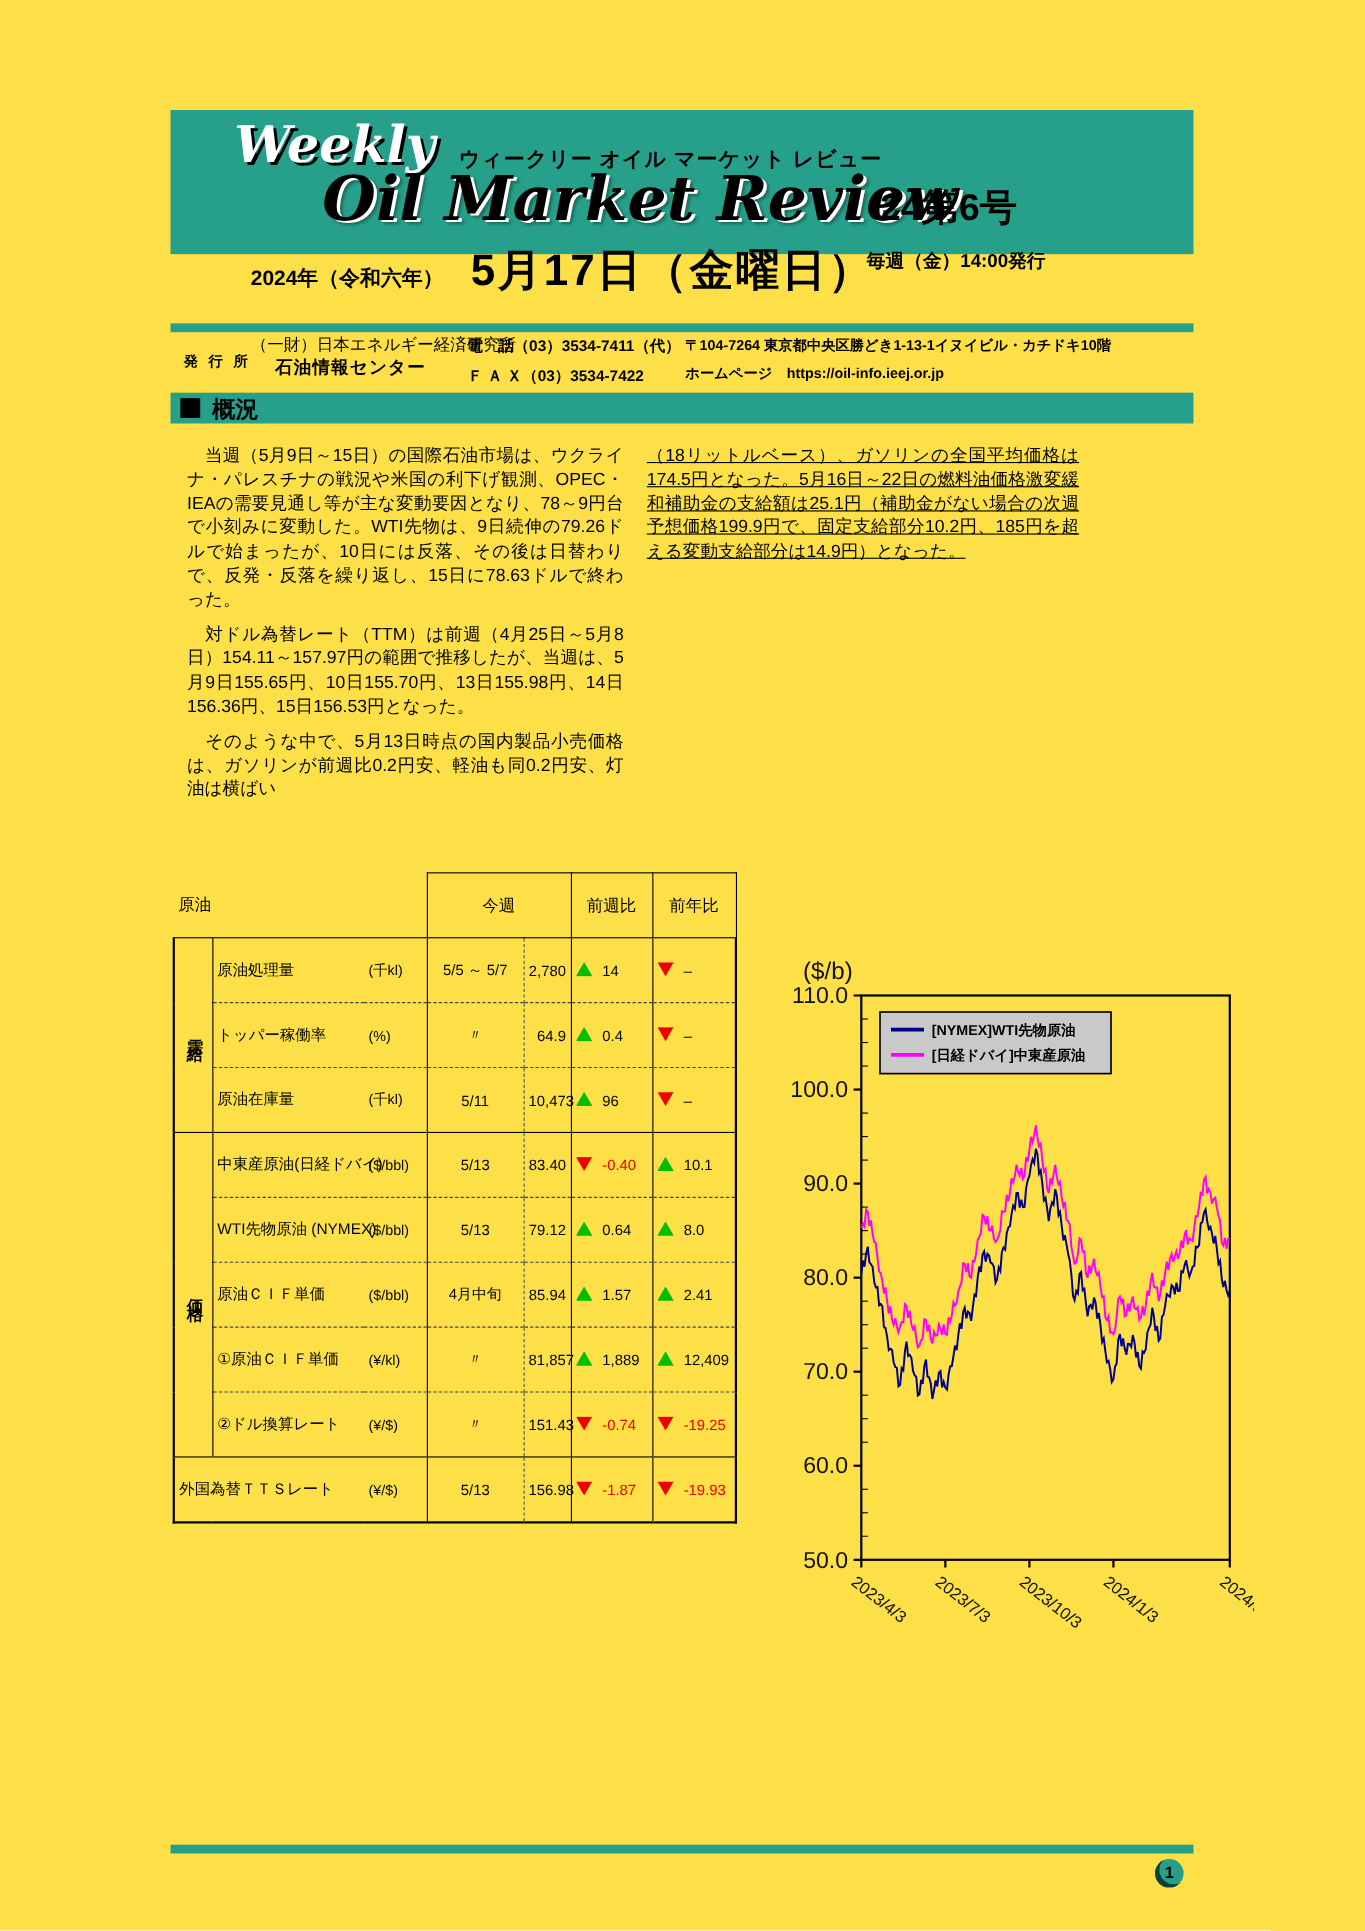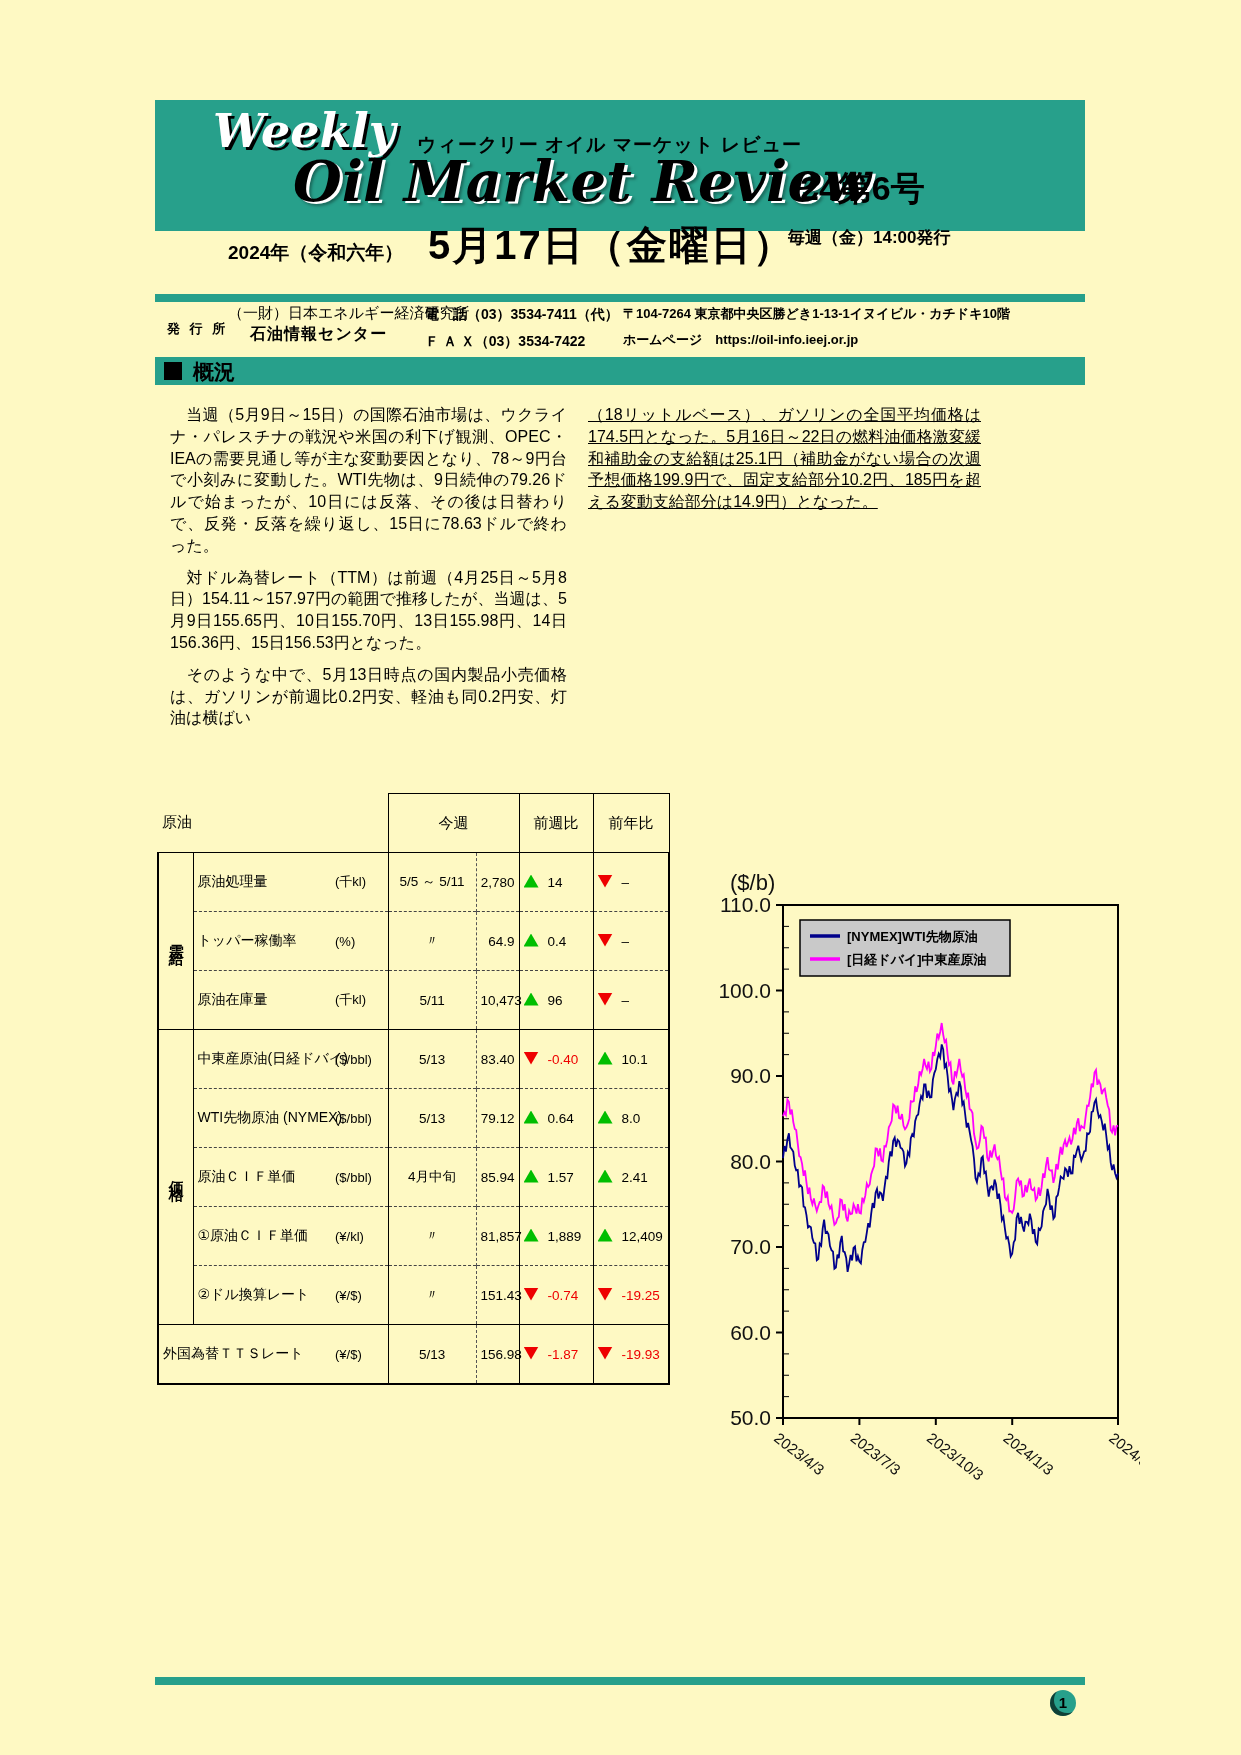--- a/index.html
+++ b/index.html
@@ -1,17 +1,17 @@
 <!DOCTYPE html>
 <html style="--accent: #27A08B; --down: #EE0000;"><head>
 <meta charset="utf-8">
 <style>
   :root { --accent:#27A08B; --down:#EE0000; }
   html,body { margin:0; padding:0; background:#fff; }
-  .page { position:relative; width:1241px; height:1755px; background:#fef9c3; overflow:hidden;
+  .page { position:relative; width:1241px; height:1755px; background:#fde047; overflow:hidden;
           font-family:"Liberation Sans","DejaVu Sans",sans-serif; color:#000; margin:0 auto; }
   .abs { position:absolute; }
 
   
   .band { background:var(--accent); }
   .script { font-family:"DejaVu Serif",serif; font-style:italic; font-weight:bold; }
   .w-weekly { font-size:46px; color:#fff; text-shadow:3px 3px 0 #000; }
   .w-kata   { font-size:19px; font-weight:bold; letter-spacing:1px; }
   .w-main   { font-size:56px; color:#000; text-shadow:3px 2px 0 #fff,5px 4px 3px rgba(0,0,0,.35); }
   .w-issue  { font-size:34px; font-weight:bold; }
@@ -113,21 +113,21 @@
         <th class="h-cell" colspan="2">今週</th>
         <th class="h-cell">前週比</th>
         <th class="h-cell">前年比</th>
       </tr>
     </thead>
     <tbody>
         <tr>
           <td class="c-group sep-solid" rowspan="3"><span class="vert">需給</span></td>
           <td class="c-item sep-solid" colspan="1">原油処理量</td>
           <td class="c-unit sep-solid">(千kl)</td>
-          <td class="c-date sep-solid">5/5 ～ 5/11</td>
+          <td class="c-date sep-solid">5/5 ～ 5/7</td>
           <td class="c-value sep-solid">2,780</td>
           <td class="c-wow sep-solid"><span class="tri up" style="background:#00BE00"></span><span class="">14</span></td>
           <td class="c-yoy sep-solid"><span class="tri down" style="background:#EE0000"></span><span class="">–</span></td>
         </tr>
         <tr>
           <td class="c-item sep-dashed" colspan="1">トッパー稼働率</td>
           <td class="c-unit sep-dashed">(%)</td>
           <td class="c-date sep-dashed">〃</td>
           <td class="c-value sep-dashed">64.9</td>
           <td class="c-wow sep-dashed"><span class="tri up" style="background:#00BE00"></span><span class="">0.4</span></td>

